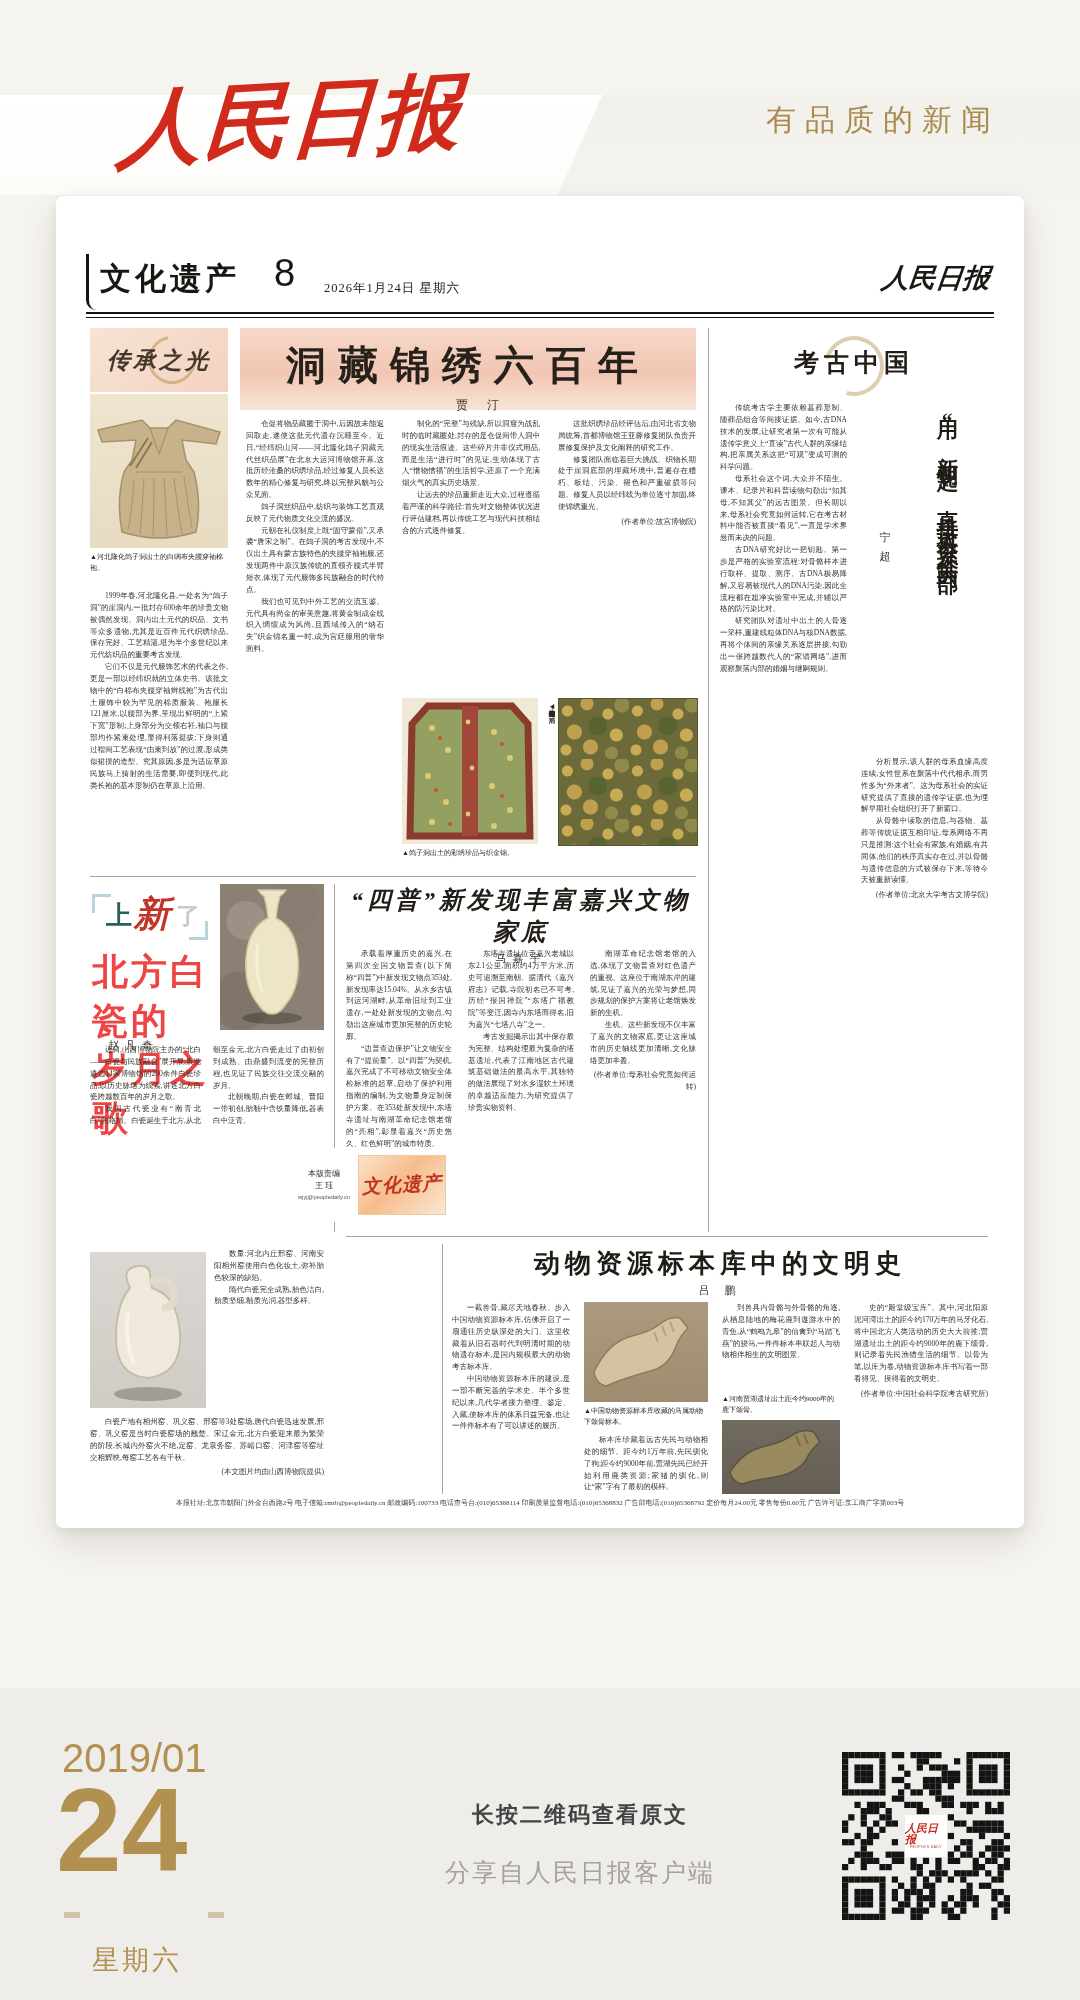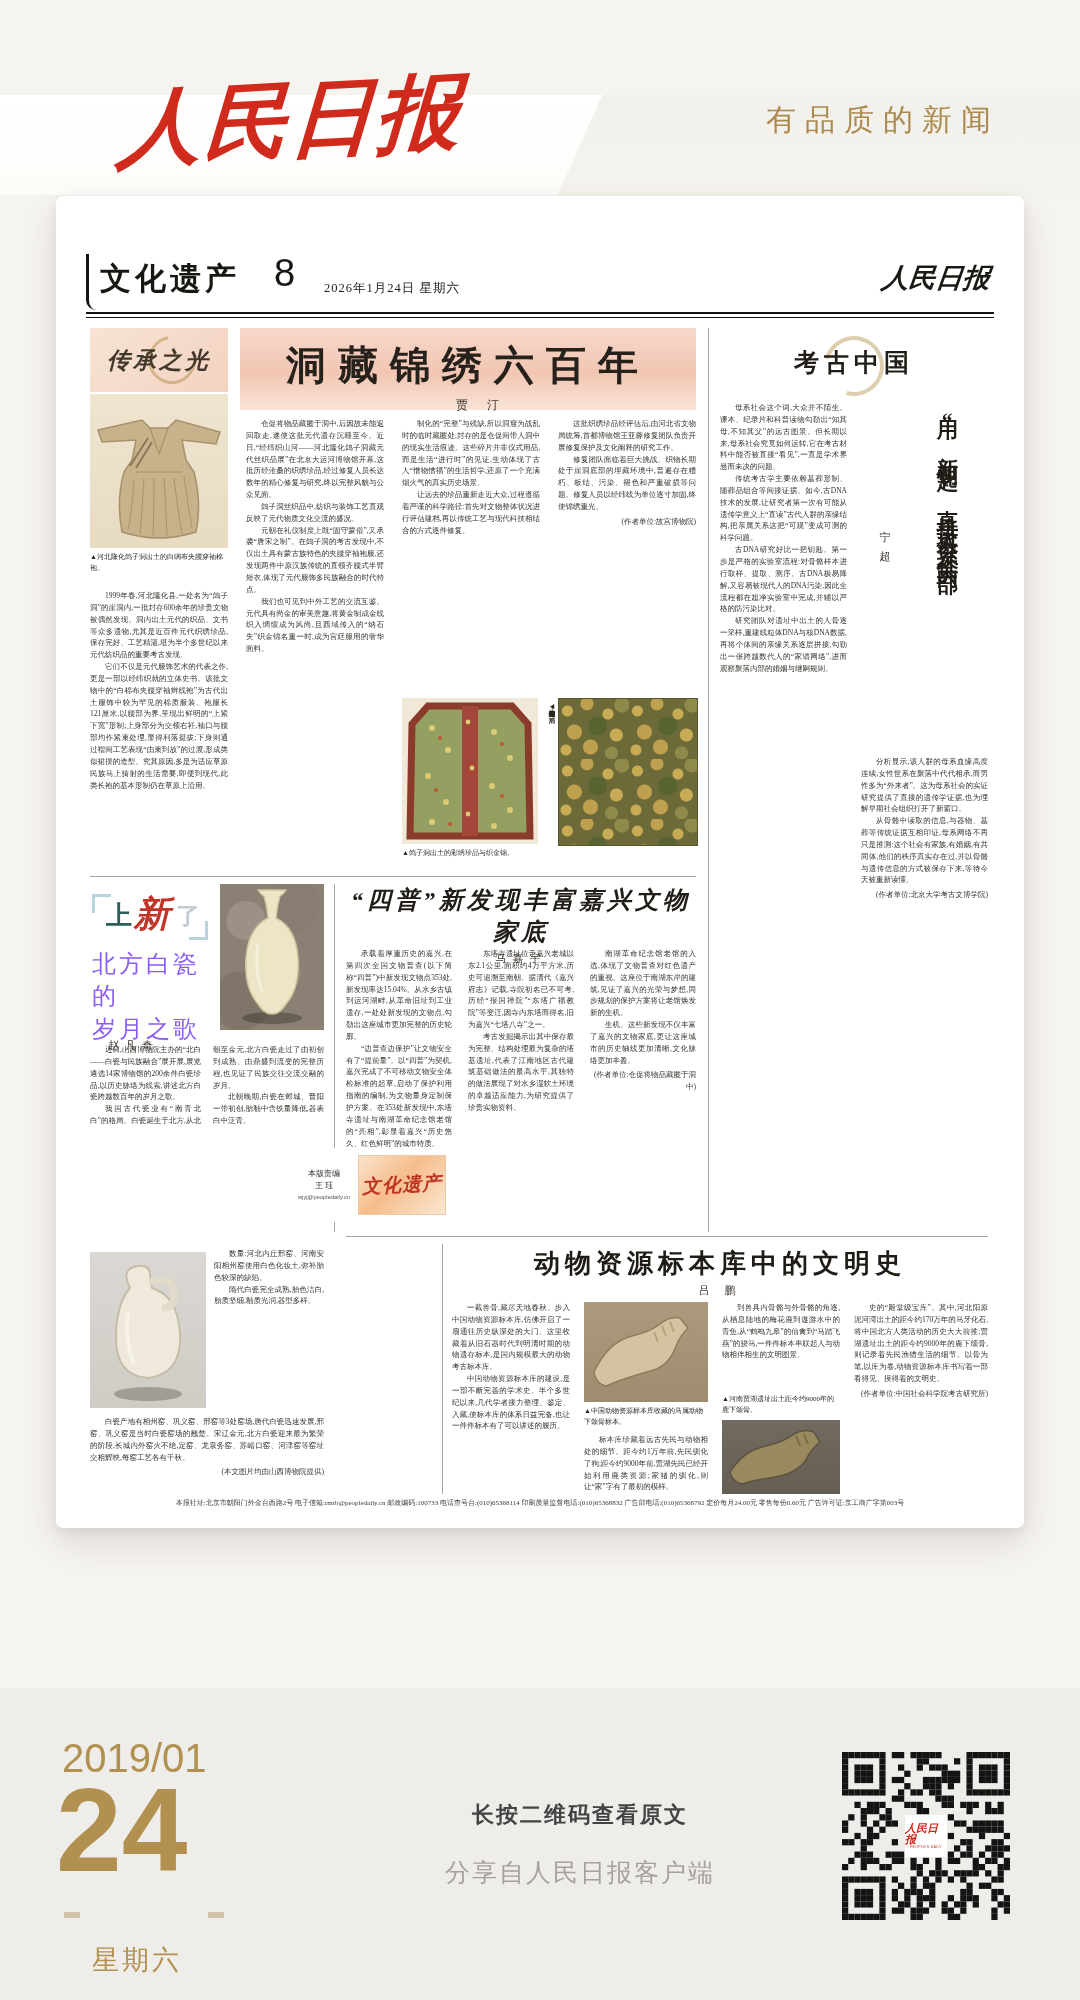--- a/index.html
+++ b/index.html
@@ -79,21 +79,21 @@
   .jaw1-bg{background:linear-gradient(180deg,#ab9a7e,#9d8c70);}
   .jaw2-bg{background:linear-gradient(180deg,#716a5e,#655e52);}
 
   
   .badge{position:absolute;left:36px;top:692px;width:120px;height:52px;}
   .badge .bk{position:absolute;width:16px;height:16px;border:3px solid #b9d3df;}
   .badge .t1{position:absolute;left:14px;top:10px;font-size:26px;font-weight:700;color:#2c5f58;}
   .badge .t2{position:absolute;left:42px;top:2px;font-size:36px;font-weight:900;color:#c03527;font-style:italic;}
   .badge .t3{position:absolute;left:84px;top:12px;font-size:24px;font-weight:700;color:#c3ccd2;}
 
-  .h2a{font-size:24px;font-weight:400;color:#8b5cf6;letter-spacing:3px;line-height:1.35;}
+  .h2a{font-size:36px;font-weight:700;color:#ef4444;letter-spacing:3px;line-height:1.35;}
   .byline-s{font-size:11px;color:#3c362e;letter-spacing:6px;}
 
   .two-col{column-count:2;column-gap:12px;}
 
   
   .kg-head{position:absolute;left:664px;top:140px;width:268px;height:56px;text-align:center;}
   .kg-orn{position:absolute;left:104px;top:0px;width:52px;height:52px;border:4px solid rgba(190,156,94,.5);
           border-radius:50%;border-left-color:transparent;transform:rotate(-30deg);}
   .kg-txt{position:relative;font-size:25px;font-weight:700;letter-spacing:5px;color:#211d17;top:10px;}
   .v-title{writing-mode:vertical-rl;text-orientation:upright;font-size:21.5px;font-weight:700;
@@ -225,22 +225,22 @@
 
   <div class="hline" style="left:34px;top:680px;width:606px;"></div>
   <div class="vline" style="left:652px;top:132px;height:904px;"></div>
   <div class="vline" style="left:278px;top:688px;height:348px;"></div>
 
   <div class="kg-head">
     <div class="kg-orn"></div>
     <div class="kg-txt">考古中国</div>
   </div>
   <div class="tiny abs" style="left:664px;top:206px;width:127px;height:826px;">
+      <p>传统考古学主要依赖墓葬形制、随葬品组合等间接证据。如今,古DNA技术的发展,让研究者第一次有可能从遗传学意义上“直读”古代人群的亲缘结构,把亲属关系这把“可观”变成可测的科学问题。</p>
       <p>母系社会这个词,大众并不陌生。课本、纪录片和科普读物勾勒出“知其母,不知其父”的远古图景。但长期以来,母系社会究竟如何运转,它在考古材料中能否被直接“看见”,一直是学术界悬而未决的问题。</p>
-      <p>传统考古学主要依赖墓葬形制、随葬品组合等间接证据。如今,古DNA技术的发展,让研究者第一次有可能从遗传学意义上“直读”古代人群的亲缘结构,把亲属关系这把“可观”变成可测的科学问题。</p>
       <p>古DNA研究好比一把钥匙。第一步是严格的实验室流程:对骨骼样本进行取样、提取、测序。古DNA极易降解,又容易被现代人的DNA污染,因此全流程都在超净实验室中完成,并辅以严格的防污染比对。</p>
       <p>研究团队对遗址中出土的人骨逐一采样,重建线粒体DNA与核DNA数据,再将个体间的亲缘关系逐层拼接,勾勒出一张跨越数代人的“家谱网络”,进而观察聚落内部的婚姻与继嗣规则。</p>
     </div>
   <div class="abs" style="left:805px;top:206px;width:127px;height:344px;">
     <div class="v-by abs" style="right:96px;top:120px;height:120px;">宁 超</div>
     <div class="v-title abs" style="right:28px;top:0px;height:344px;">用“新钥匙”直接进入母系社会内部</div>
   </div>
   <div class="tiny abs" style="left:805px;top:560px;width:127px;height:472px;">
       <p>分析显示,该人群的母系血缘高度连续,女性世系在聚落中代代相承,而男性多为“外来者”。这为母系社会的实证研究提供了直接的遗传学证据,也为理解早期社会组织打开了新窗口。</p>
       <p>从骨骼中读取的信息,与器物、墓葬等传统证据互相印证,母系网络不再只是推测:这个社会有家族,有婚姻,有共同体,他们的秩序真实存在过,并以骨骼与遗传信息的方式被保存下来,等待今天被重新读懂。</p>
@@ -301,21 +301,21 @@
       <p>承载着厚重历史的嘉兴,在第四次全国文物普查(以下简称“四普”)中新发现文物点353处,新发现率达15.04%。从水乡古镇到运河湖畔,从革命旧址到工业遗存,一处处新发现的文物点,勾勒出这座城市更加完整的历史轮廓。</p>
       <p>“边普查边保护”让文物安全有了“提前量”。以“四普”为契机,嘉兴完成了不可移动文物安全体检标准的起草,启动了保护利用指南的编制,为文物量身定制保护方案。在353处新发现中,东塔寺遗址与南湖革命纪念馆老馆的“亮相”,彰显着嘉兴“历史悠久、红色鲜明”的城市特质。</p>
     </div>
   <div class="tiny abs" style="left:412px;top:752px;width:106px;height:280px;">
       <p>东塔寺遗址位于嘉兴老城以东2.1公里,面积约4万平方米,历史可追溯至南朝。据清代《嘉兴府志》记载,寺院初名已不可考,历经“报国禅院”“东塔广福教院”等变迁,因寺内东塔而得名,旧为嘉兴“七塔八寺”之一。</p>
       <p>考古发掘揭示出其中保存最为完整、结构处理最为复杂的塔基遗址,代表了江南地区古代建筑基础做法的最高水平,其独特的做法展现了对水乡湿软土环境的卓越适应能力,为研究提供了珍贵实物资料。</p>
     </div>
   <div class="tiny abs" style="left:534px;top:752px;width:106px;height:280px;">
       <p>南湖革命纪念馆老馆的入选,体现了文物普查对红色遗产的重视。这座位于南湖东岸的建筑,见证了嘉兴的光荣与梦想,同步规划的保护方案将让老馆焕发新的生机。</p>
       <p>生机。这些新发现不仅丰富了嘉兴的文物家底,更让这座城市的历史轴线更加清晰,文化脉络更加丰盈。</p>
-      <p class="credit">(作者单位:仓促将物品藏匿于洞中)</p>
+      <p class="credit">(作者单位:母系社会究竟如何运转)</p>
     </div>
 
   <div class="stampbox">
     <div class="ed-lines">
       <div>本版责编</div>
       <div>王 珏</div>
       <div class="mail">wjyj@peopledaily.cn</div>
     </div>
     <div class="stamp">
       <span>文化遗产</span>

